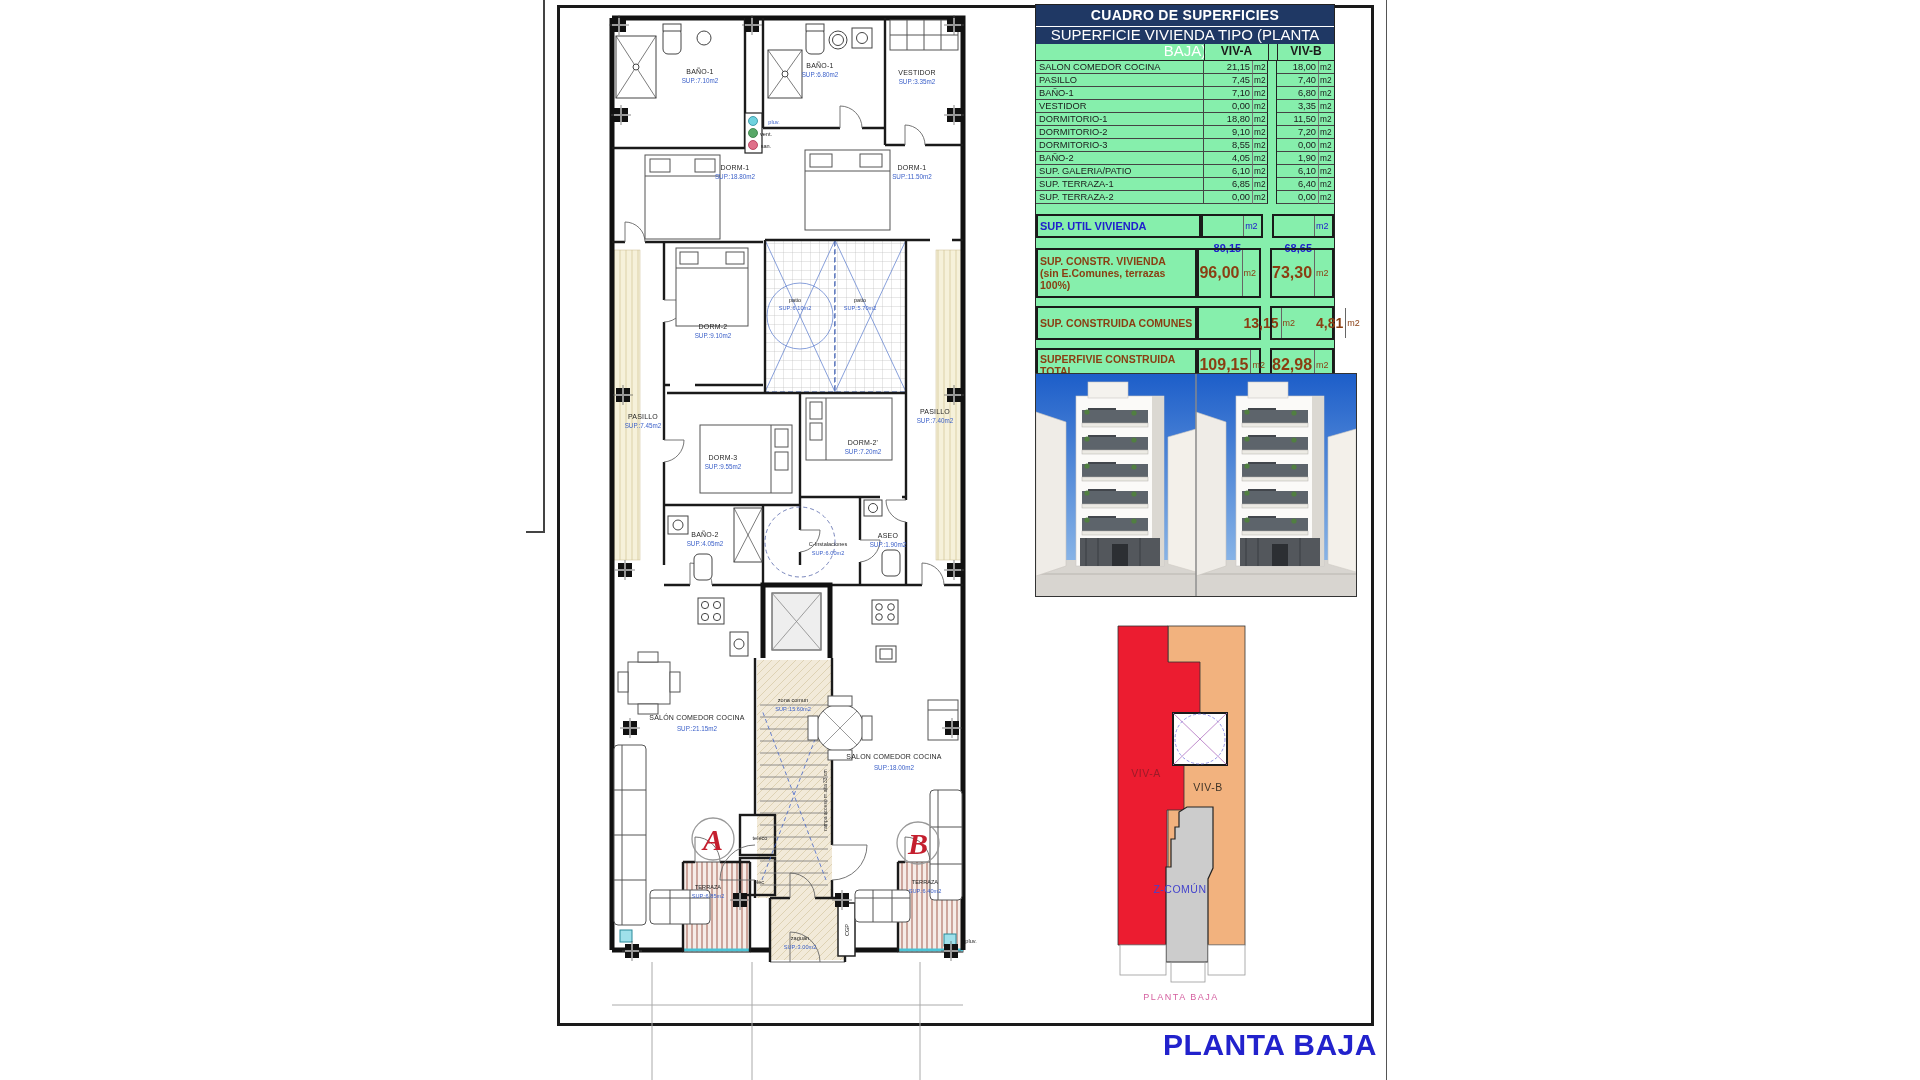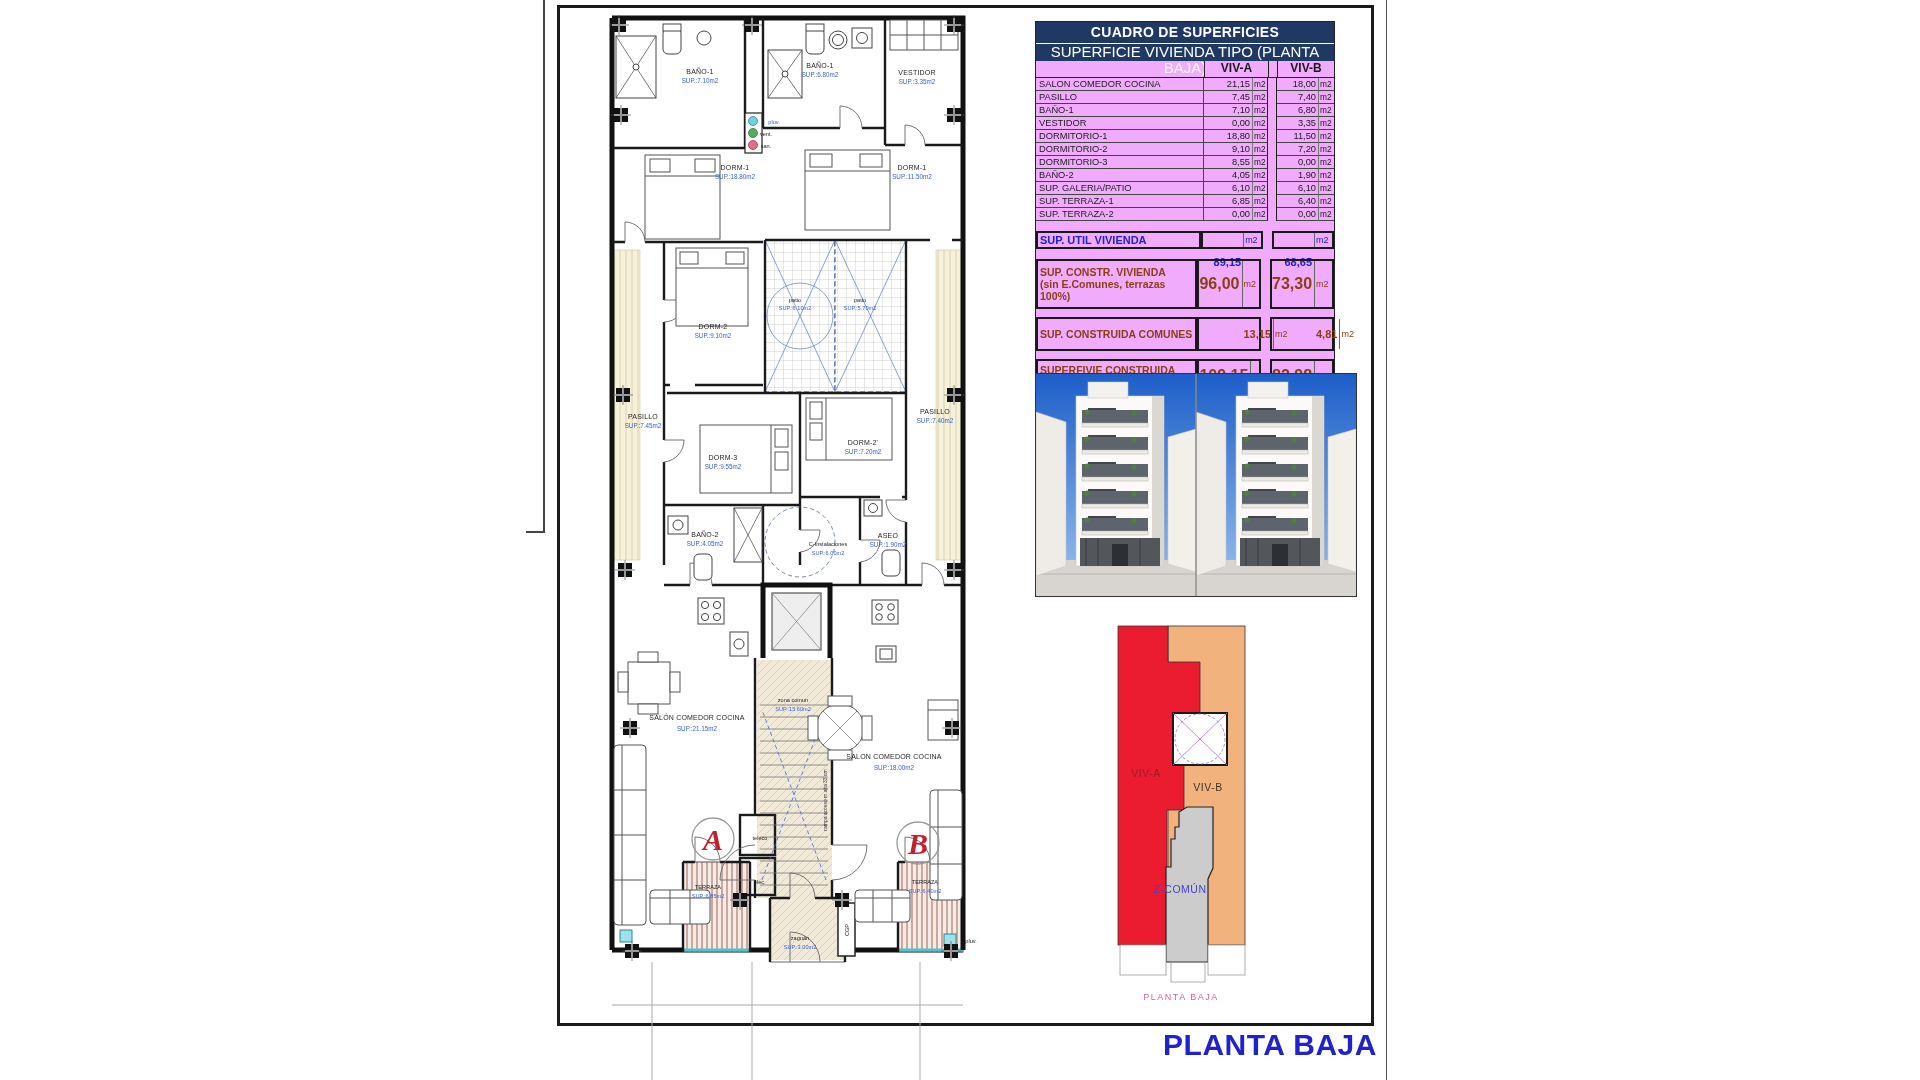--- a/index.html
+++ b/index.html
@@ -15,21 +15,21 @@
   
   .plan{position:absolute;left:595px;top:5px;width:385px;height:1075px;}
   .plan .rn{font:400 7px "Liberation Sans",sans-serif;fill:#1f1f1f;text-anchor:middle;letter-spacing:.2px;}
   .plan .rs{font:400 6.3px "Liberation Sans",sans-serif;fill:#3a5fc8;text-anchor:middle;}
   .plan .tiny{font:400 5.6px "Liberation Sans",sans-serif;fill:#1f1f1f;text-anchor:middle;}
   .plan .tinyb{font:400 5.6px "Liberation Sans",sans-serif;fill:#3a5fc8;text-anchor:middle;}
   .plan .vtx{font:400 5px "Liberation Sans",sans-serif;fill:#333;text-anchor:middle;}
   .plan .ab{font:italic 700 30px "Liberation Serif",serif;fill:#c41f2e;text-anchor:middle;}
 
   
-  .tbl{position:absolute;left:1035px;top:21px;width:298px;border:1.5px solid #222;background:#f0abfc;box-sizing:content-box;}
+  .tbl{position:absolute;left:1035px;top:4px;width:298px;border:1.5px solid #222;background:#86efac;box-sizing:content-box;}
   .tbl .hd1{background:#1f3864;color:#fff;font-weight:700;font-size:14px;text-align:center;
             height:21px;line-height:21px;letter-spacing:.3px;}
   .tbl .hd2{background:#1f3864;color:#fff;font-weight:400;font-size:15px;text-align:center;
             height:17px;line-height:16px;border-top:1px solid #fff;}
   .colh{display:grid;grid-template-columns:168px 64px 9px 57px;height:16px;border-bottom:1px solid #222;}
   .colh div{font-weight:700;font-size:12px;text-align:center;line-height:15px;}
   .colh .cA,.colh .cB{border-left:1px solid #222;}
   .colh .cGap{border-left:1px solid #222;}
   .trow{display:grid;grid-template-columns:168px 48px 16px 9px 41px 16px;height:13px;}
   .tc{border-bottom:1px solid #444;font-size:9.3px;line-height:12px;overflow:hidden;white-space:nowrap;}
@@ -40,23 +40,23 @@
   .sp10{height:10px;} .sp8{height:8px;}
   .tot{display:flex;}
   .tot .tlabel{width:164px;border:2px solid #1a1a1a;padding-left:2px;display:flex;flex-direction:column;justify-content:center;}
   .tot .vbox{width:60px;border:2px solid #1a1a1a;margin-left:0px;display:flex;align-items:center;}
   .tot .vbox .n{flex:1;text-align:right;padding-right:2px;font-weight:700;}
   .tot .vbox .u{width:16px;border-left:1px solid #666;font-size:9px;padding-left:1px;align-self:stretch;display:flex;align-items:center;}
   .tot .tgap{width:9px;}
   .tot.blue .tlabel,.tot.blue .n,.tot.blue .u{color:#2020cc;}
   .tot.brown .tlabel,.tot.brown .n,.tot.brown .u{color:#8a3e12;}
   .tot .l1{font-weight:700;}
-  .t-util{height:18px;} .t-util .l1{font-size:11px;} .t-util .n{font-size:11px;margin-top:43px;}
+  .t-util{height:24px;} .t-util .l1{font-size:11px;} .t-util .n{font-size:11px;margin-top:43px;}
   .t-constr{height:50px;} .t-constr .l1{font-size:10.5px;line-height:12px;} .t-constr .n{font-size:16px;}
-  .t-com{height:34px;} .t-com .l1{font-size:10.5px;} .t-com .n{font-size:11px;padding-left:44px;}
+  .t-com{height:34px;} .t-com .l1{font-size:10.5px;} .t-com .n{font-size:14px;padding-left:44px;}
   .t-tot{height:34px;} .t-tot .l1{font-size:10.5px;line-height:12px;} .t-tot .n{font-size:16px;}
 
   
   .render{position:absolute;left:1035px;top:373px;width:320px;height:222px;border:1px solid #333;}
 
   
   .zoning{position:absolute;left:1100px;top:615px;width:160px;height:400px;}
   .zoning .zl{font:400 10.5px "Liberation Sans",sans-serif;text-anchor:middle;letter-spacing:.5px;}
   .zoning .cap{font:400 9px "Liberation Sans",sans-serif;fill:#d560a0;text-anchor:middle;letter-spacing:1.5px;}
 

